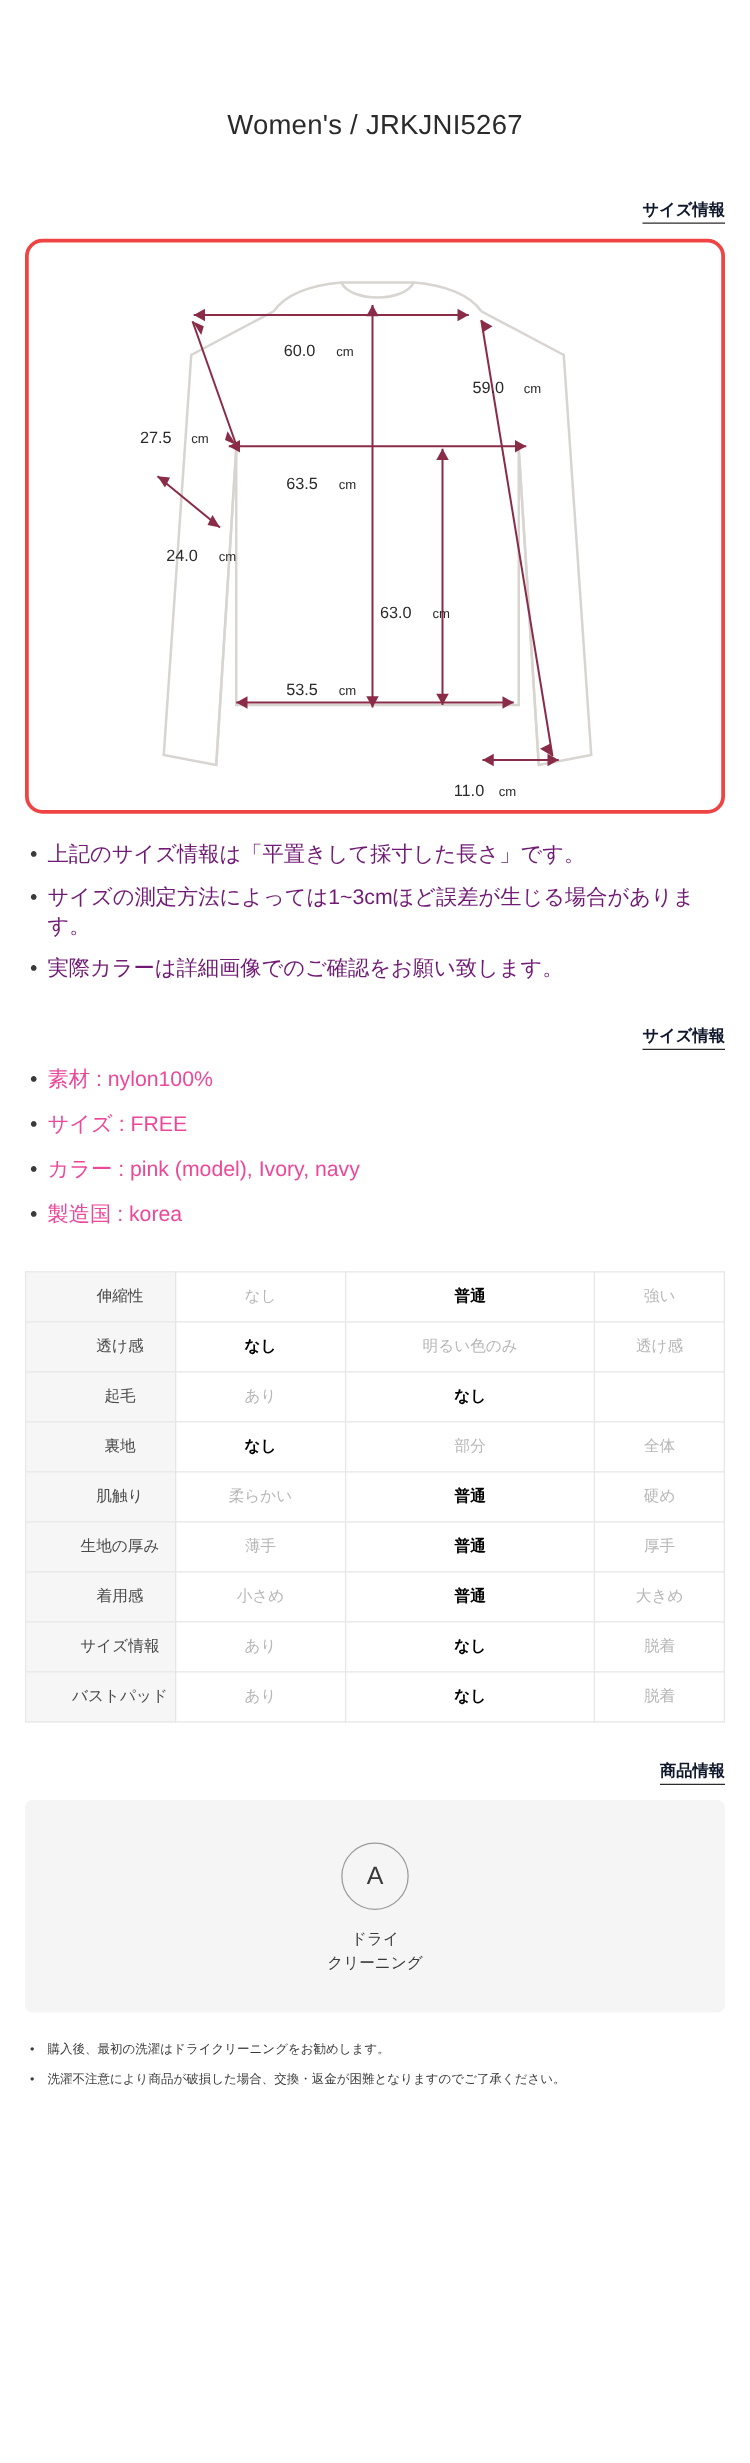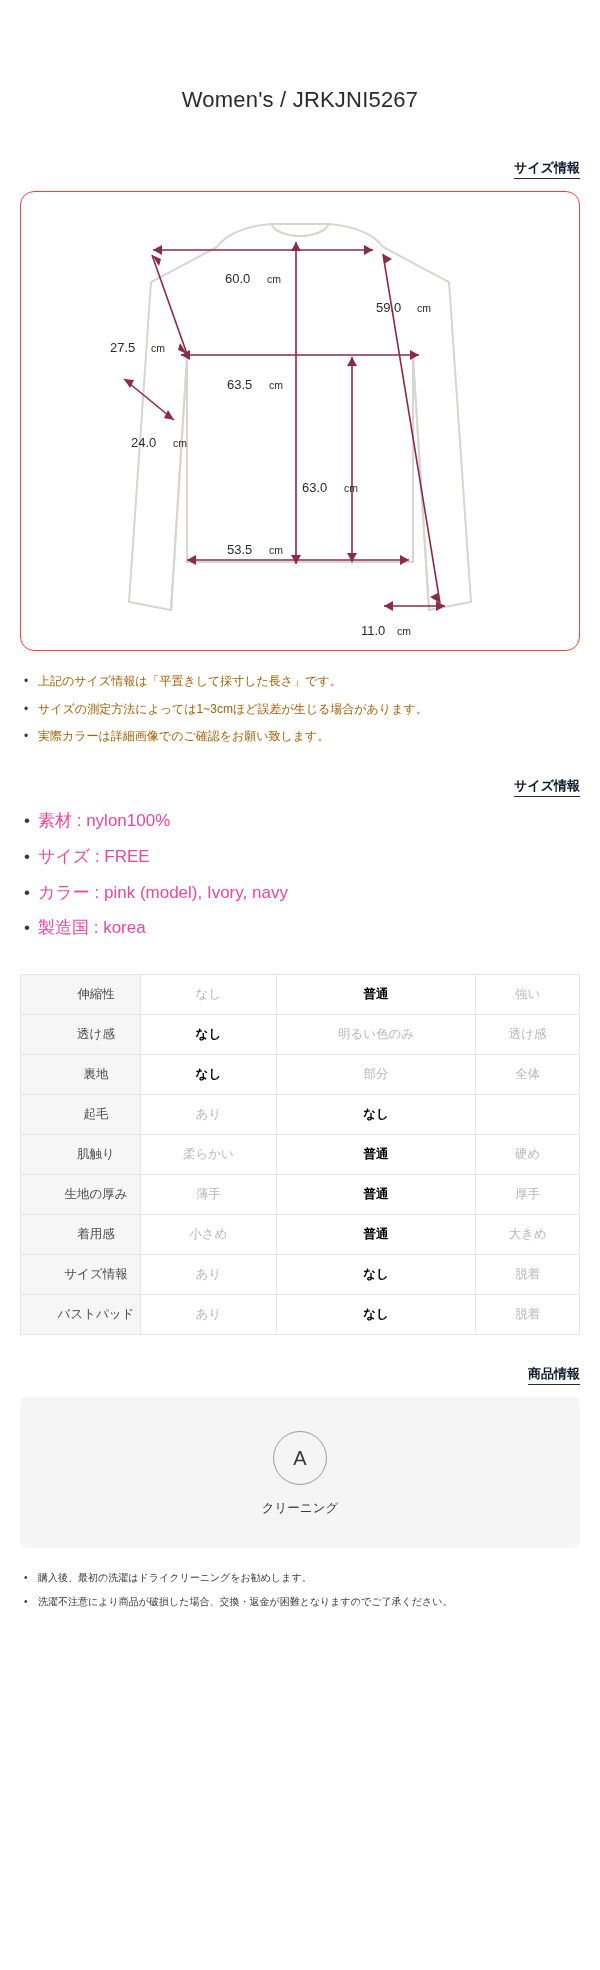--- a/index.html
+++ b/index.html
@@ -33,40 +33,40 @@
     font-size: 13px;
     font-weight: 700;
     color: #0f172a;
     padding: 22px 0 14px 0;
   }
   .section-heading span {
     border-bottom: 1px solid #2b2b2b;
     padding-bottom: 3px;
   }
   .diagram-box {
-    border: 1px solid #ef4444;
+    border: 3px solid #ef4444;
     border-radius: 14px;
     height: 460px;
     position: relative;
     margin: 0 0 18px 0;
     background: #fff;
     overflow: hidden;
   }
   .diagram-box svg { display: block; }
   .bullets {
     margin: 0;
     padding: 4px 0 0 0;
     list-style: none;
   }
   .bullets li {
     position: relative;
     padding-left: 18px;
-    font-size: 12px;
+    font-size: 17px;
     line-height: 1.35;
-    color: #a16207;
+    color: #701a75;
     margin-bottom: 11px;
   }
   .bullets li:before {
     content: "•";
     position: absolute;
     left: 4px;
     top: 0;
     color: #3a3a3a;
   }
   .info-list {
@@ -287,30 +287,30 @@
         <td class="on">普通</td>
         <td>強い</td>
       </tr>
       <tr>
         <td class="label">透け感</td>
         <td class="on">なし</td>
         <td>明るい色のみ</td>
         <td>透け感</td>
       </tr>
       <tr>
+        <td class="label">起毛</td>
+        <td>あり</td>
+        <td class="on">なし</td>
+        <td></td>
+      </tr>
+      <tr>
         <td class="label">裏地</td>
         <td class="on">なし</td>
         <td>部分</td>
         <td>全体</td>
-      </tr>
-      <tr>
-        <td class="label">起毛</td>
-        <td>あり</td>
-        <td class="on">なし</td>
-        <td></td>
       </tr>
       <tr>
         <td class="label">肌触り</td>
         <td>柔らかい</td>
         <td class="on">普通</td>
         <td>硬め</td>
       </tr>
       <tr>
         <td class="label">生地の厚み</td>
         <td>薄手</td>
@@ -340,20 +340,21 @@
 
   <div class="section-heading">
     <span>商品情報</span>
   </div>
 
   <div class="care-box">
     <div class="care-circle">
       <span>A</span>
     </div>
     <div class="care-label">
+      <div>ドライ</div>
       <div>クリーニング</div>
     </div>
   </div>
 
   <ul class="footnotes">
     <li>購入後、最初の洗濯はドライクリーニングをお勧めします。</li>
     <li>洗濯不注意により商品が破損した場合、交換・返金が困難となりますのでご了承ください。</li>
   </ul>
 
 </div>

